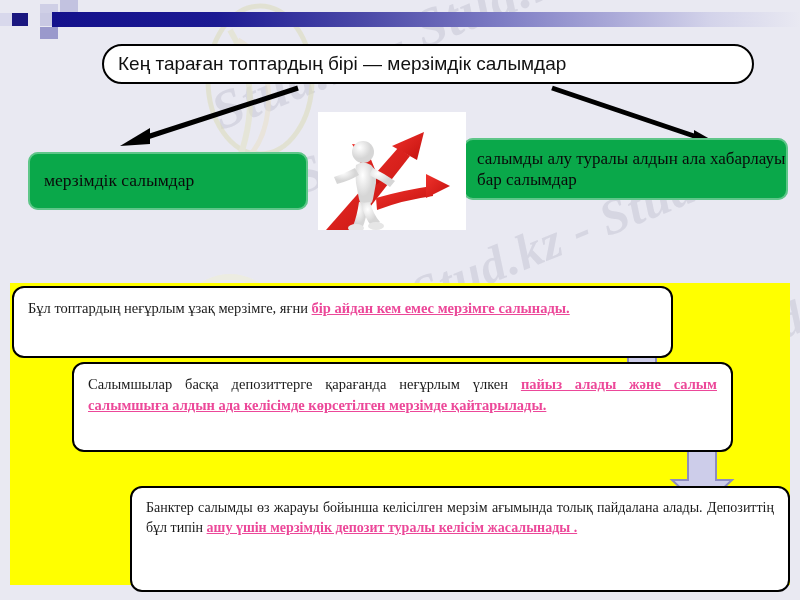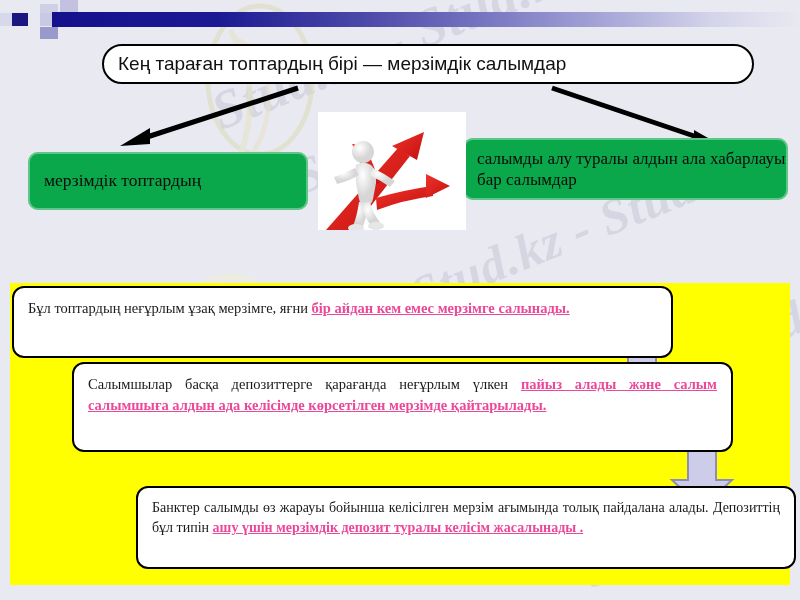--- a/index.html
+++ b/index.html
@@ -78,21 +78,21 @@
   
   .ibox{
     position:absolute;background:#fff;border:2.5px solid #000;border-radius:12px;
     box-sizing:border-box;padding:10px 14px 8px 14px;
   }
   .ibox p{margin:0;font-family:"Liberation Serif", serif;font-size:14.5px;color:#1a1a1a;line-height:1.45;text-align:justify;}
   .hl{color:#ec4899;font-weight:bold;text-decoration:underline;}
 
   .ibox1{left:12px;top:286px;width:661px;height:72px;}
   .ibox2{left:72px;top:362px;width:661px;height:90px;}
-  .ibox3{left:136px;top:486px;width:660px;height:83px;}
+  .ibox3{left:130px;top:486px;width:660px;height:106px;}
   .ibox3 p{font-size:14px;}
 
   
   .dn{position:absolute;}
 </style>
 </head>
 <body>
 
 <div class="stage">
 
@@ -133,21 +133,21 @@
   <svg class="blackarrow" style="left:110px;top:84px;" width="200" height="70" viewBox="0 0 200 70">
     <line x1="188" y1="4" x2="34" y2="54" stroke="#000" stroke-width="5"></line>
     <polygon points="10,62 40,44 40,60" fill="#000"></polygon>
   </svg>
   <svg class="blackarrow" style="left:548px;top:84px;" width="190" height="70" viewBox="0 0 190 70">
     <line x1="4" y1="4" x2="152" y2="54" stroke="#000" stroke-width="5"></line>
     <polygon points="176,63 146,46 146,62" fill="#000"></polygon>
   </svg>
 
   <div class="green green-l">
-    <span>мерзімдік топтардың</span>
+    <span>мерзімдік салымдар</span>
   </div>
   <div class="green green-r">
     <span>салымды алу туралы алдын ала хабарлауы бар салымдар</span>
   </div>
 
   <svg class="pic" viewBox="0 0 148 118">
     <defs>
       <linearGradient id="rg" x1="0" y1="0" x2="1" y2="1">
         <stop offset="0%" stop-color="#f0322c"></stop>
           <stop offset="100%" stop-color="#c3110e"></stop>

